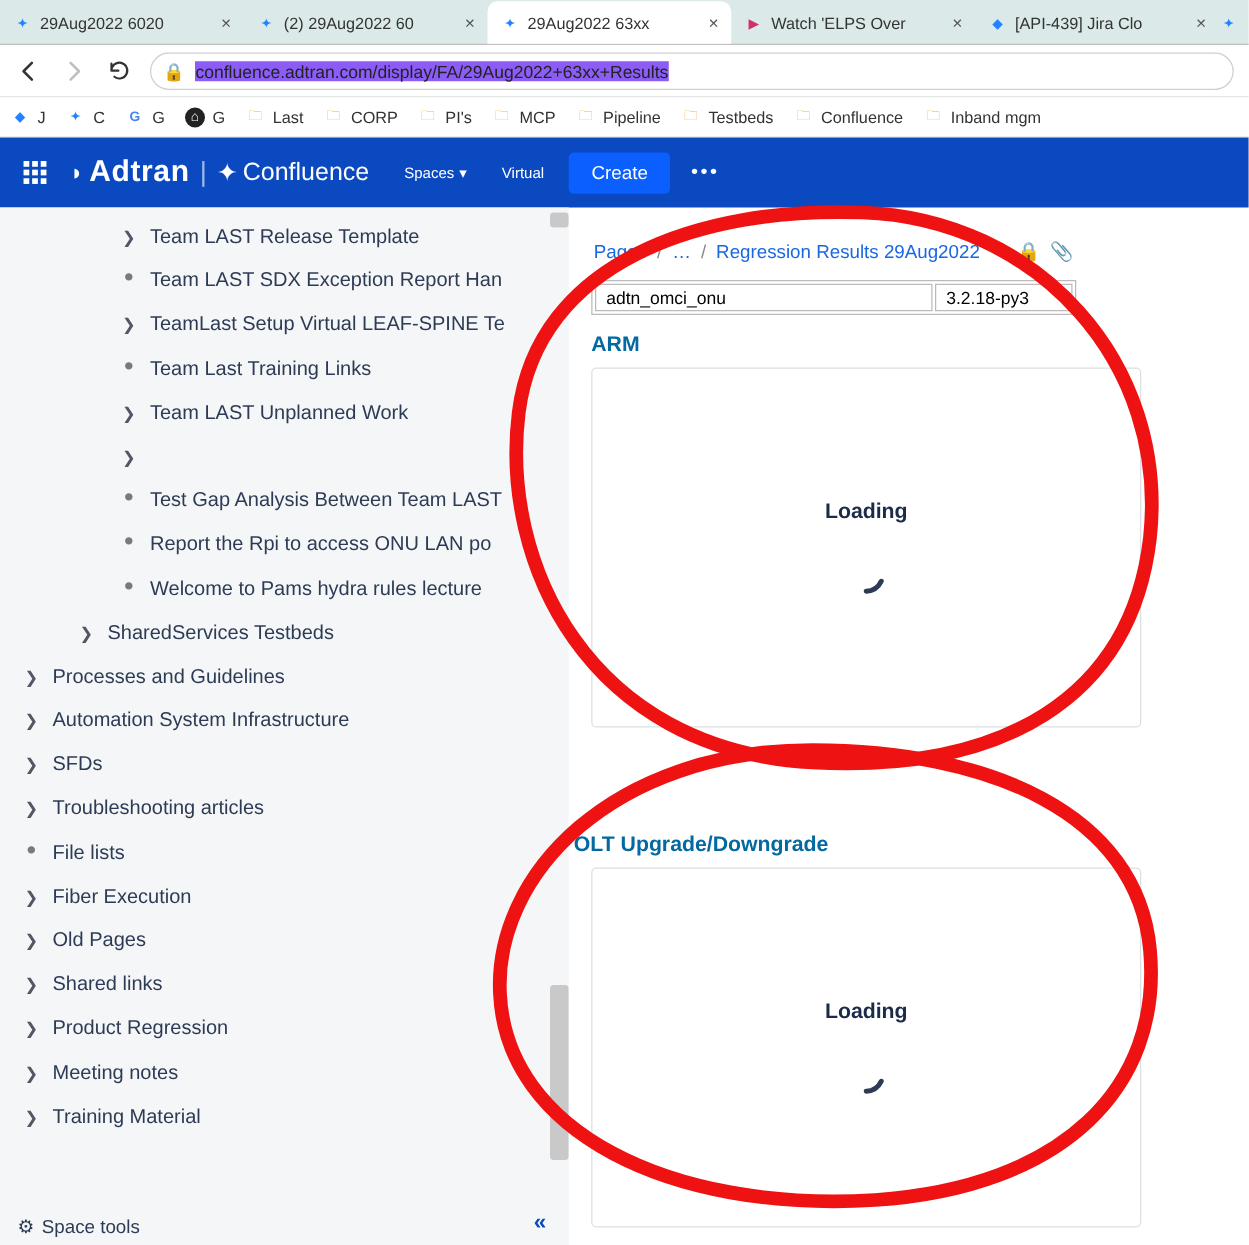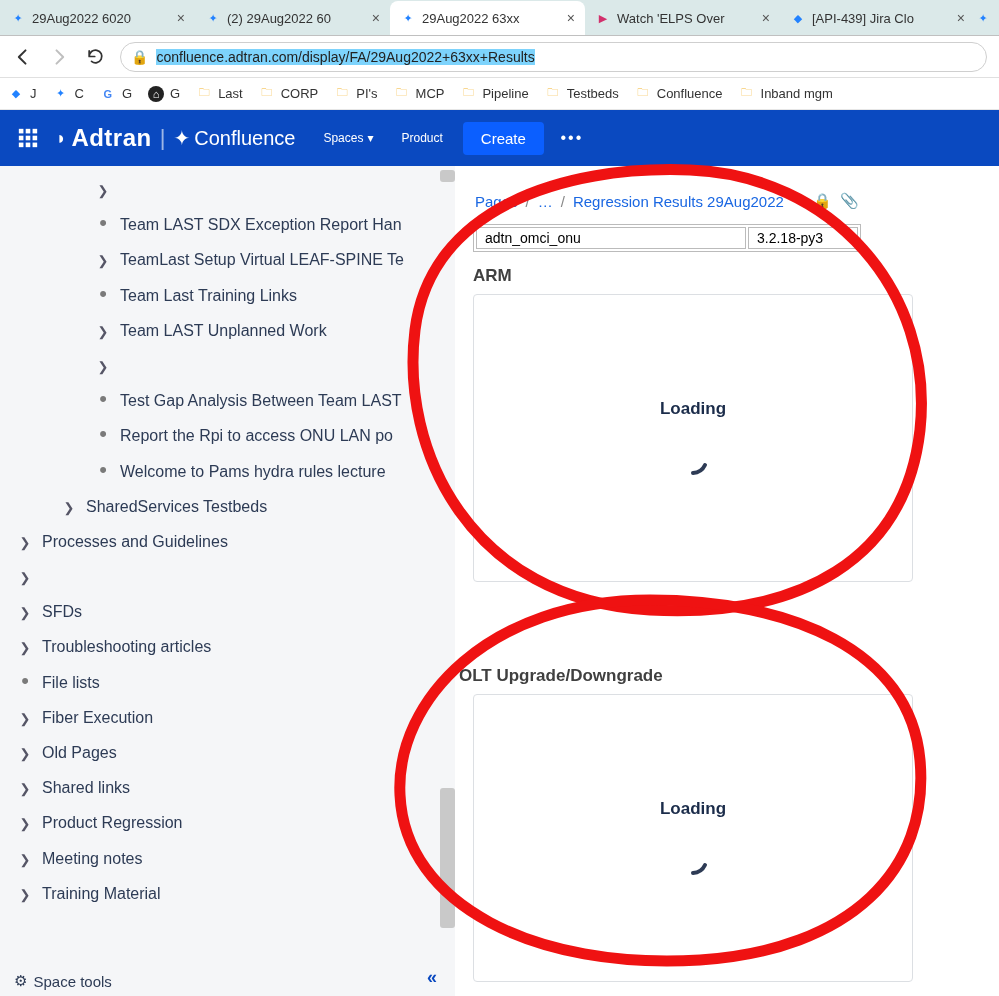--- a/index.html
+++ b/index.html
@@ -6,21 +6,21 @@
   body { width: 999px; height: 996px; overflow: hidden; background: #fff; position: relative; }
   .tab-strip { display: flex; background: #dbe9e9; height: 36px; align-items: flex-end; border-bottom: 1px solid #c0c0c0; }
   .browser-tab { display:flex; align-items:center; gap:6px; height:34px; padding:0 10px; font-size:13px; color:#333; border-radius:8px 8px 0 0; max-width:195px; flex:1; position:relative; }
   .browser-tab.active { background:#fff; }
   .tab-close { margin-left:auto; color:#555; font-size:14px; }
   .tab-icon { width:16px; height:16px; flex:0 0 16px; display:flex; align-items:center; justify-content:center; font-size:11px; }
   .addr-row { display:flex; align-items:center; height:42px; gap:14px; padding:0 12px; background:#fff; border-bottom:1px solid #e0e0e0; }
   .addr-btn { width:22px; height:22px; display:flex; align-items:center; justify-content:center; color:#505050; }
   .addr-btn.disabled { color:#bfbfbf; }
   .omni { flex:1; display:flex; align-items:center; height:30px; border:1px solid #cfcfcf; border-radius:20px; padding:0 10px; gap:8px; font-size:14px; color:#222; }
-  .omni .url.sel { background:#7dd3fc; }
+  .omni .url.sel { background:#8b5cf6; }
   .bm-row { display:flex; align-items:center; height:32px; padding:0 8px; gap:16px; background:#fff; border-bottom:1px solid #e6e6e6; overflow:hidden; }
   .bm { display:flex; align-items:center; gap:6px; font-size:13px; color:#333; white-space:nowrap; }
   .bm-ico { width:16px; height:16px; display:flex; align-items:center; justify-content:center; font-size:11px;}
   .folder { color:#f2b430; }
   .conf-header { height:56px; background:#0a49c0; color:#fff; display:flex; align-items:center; padding-right:12px; }
   .app-switcher { width:56px; height:56px; display:flex; align-items:center; justify-content:center; }
   .app-switcher svg { fill:#fff; }
   .logo { font-size:24px; font-weight:600; letter-spacing:0.5px; display:flex; align-items:center; gap:4px; }
   .logo .cicon { font-size:18px; }
   .pipe { margin:0 8px; color:rgba(255,255,255,0.6); font-size:22px; }
@@ -39,21 +39,21 @@
   .sb-scroll-marker2{ position:absolute; right:0; top:622px; width:15px; height:140px; background:#c9c9c9; border-radius:3px;}
   .space-tools{ position:absolute; bottom:6px; left:14px; display:flex; align-items:center; gap:6px; color:#2d3b55; font-size:15px;}
   .collapse-btn{ position:absolute; bottom:8px; right:18px; color:#0a49c0; font-size:18px; font-weight:bold;}
   .main { flex:1; position:relative; padding:0 0 0 20px; }
   .crumb { position:absolute; top:26px; left:20px; font-size:15px; display:flex; align-items:center; gap:8px; color:#6d7385; }
   .crumb a { color:#1a67e2; text-decoration:none; }
   .crumb .rest { color:#888; }
   .lock{ color:#555; }
   .tbl{ position:absolute; left:18px; top:58px; border:1px solid #bbb; font-size:14px; }
   .tbl td{ padding:2px 8px; border:1px solid #bbb; }
-  .sec-h { font-size:17px; font-weight:700; color:#404040; }
+  .sec-h { font-size:17px; font-weight:700; color:#0369a1; }
   #sec1h{ position:absolute; left:18px; top:100px;}
   #sec2h{ position:absolute; left:4px; top:500px;}
   .panel { position:absolute; left:18px; width:440px; height:288px; border:1px solid #dcdfe3; border-radius:4px; display:flex; flex-direction:column; align-items:center; justify-content:center; gap:22px;}
   #panel1{ top:128px; }
   #panel2{ top:528px; }
   .loading-txt{ font-size:17px; font-weight:700; color:#1b2c4a;}
   .spinner{ width:36px; height:36px; }
   .spinner-path{ stroke:#2d3b55; stroke-width:4; fill:none; stroke-linecap:round; }
   .annot-layer{ position:absolute; inset:0; pointer-events:none; }
 </style>
@@ -189,38 +189,39 @@
   <span class="pipe">|</span>
   <div class="sub-logo">
     <span class="cicon">✦</span>
     <span>Confluence</span>
   </div>
   <div class="nav-item" style="margin-left:14px;">
     <span>Spaces</span>
     <span>▾</span>
   </div>
   <div class="nav-item">
-    <span>Product</span>
+    <span>Virtual</span>
   </div>
   <div class="create-btn">
     <span>Create</span>
   </div>
   <div class="more-btn">
     <span style="letter-spacing:2px;">•••</span>
   </div>
 </div>
 
 <div class="content-row">
 
   <div class="sidebar">
     <div class="sb-scroll-marker"></div>
     <div class="sb-scroll-marker2"></div>
     <ul class="tree" id="tree">
         <li style="padding-left: 94px;">
           <span class="li-icon"><span class="chev">❯</span></span>
+          <span style="padding-left: 8px;">Team LAST Release Template</span>
         </li>
         <li style="padding-left: 94px;">
           <span class="li-icon"><span class="dot">•</span></span>
           <span style="padding-left: 8px;">Team LAST SDX Exception Report Han</span>
         </li>
         <li style="padding-left: 94px;">
           <span class="li-icon"><span class="chev">❯</span></span>
           <span style="padding-left: 8px;">TeamLast Setup Virtual LEAF-SPINE Te</span>
         </li>
         <li style="padding-left: 94px;">
@@ -249,20 +250,21 @@
         <li style="padding-left: 60px;">
           <span class="li-icon"><span class="chev">❯</span></span>
           <span style="padding-left: 8px;">SharedServices Testbeds</span>
         </li>
         <li style="padding-left: 16px;">
           <span class="li-icon"><span class="chev">❯</span></span>
           <span style="padding-left: 8px;">Processes and Guidelines</span>
         </li>
         <li style="padding-left: 16px;">
           <span class="li-icon"><span class="chev">❯</span></span>
+          <span style="padding-left: 8px;">Automation System Infrastructure</span>
         </li>
         <li style="padding-left: 16px;">
           <span class="li-icon"><span class="chev">❯</span></span>
           <span style="padding-left: 8px; text-align: right;">SFDs</span>
         </li>
         <li style="padding-left: 16px;">
           <span class="li-icon"><span class="chev">❯</span></span>
           <span style="padding-left: 8px;">Troubleshooting articles</span>
         </li>
         <li style="padding-left: 16px;">

